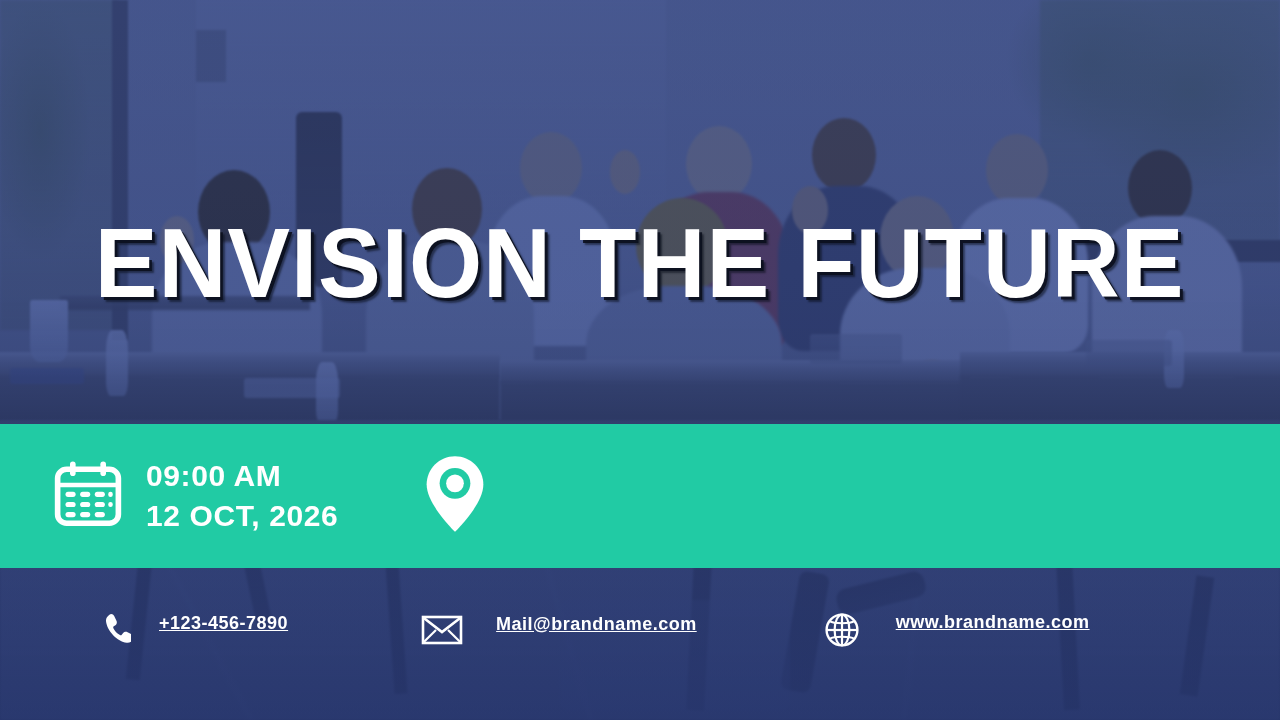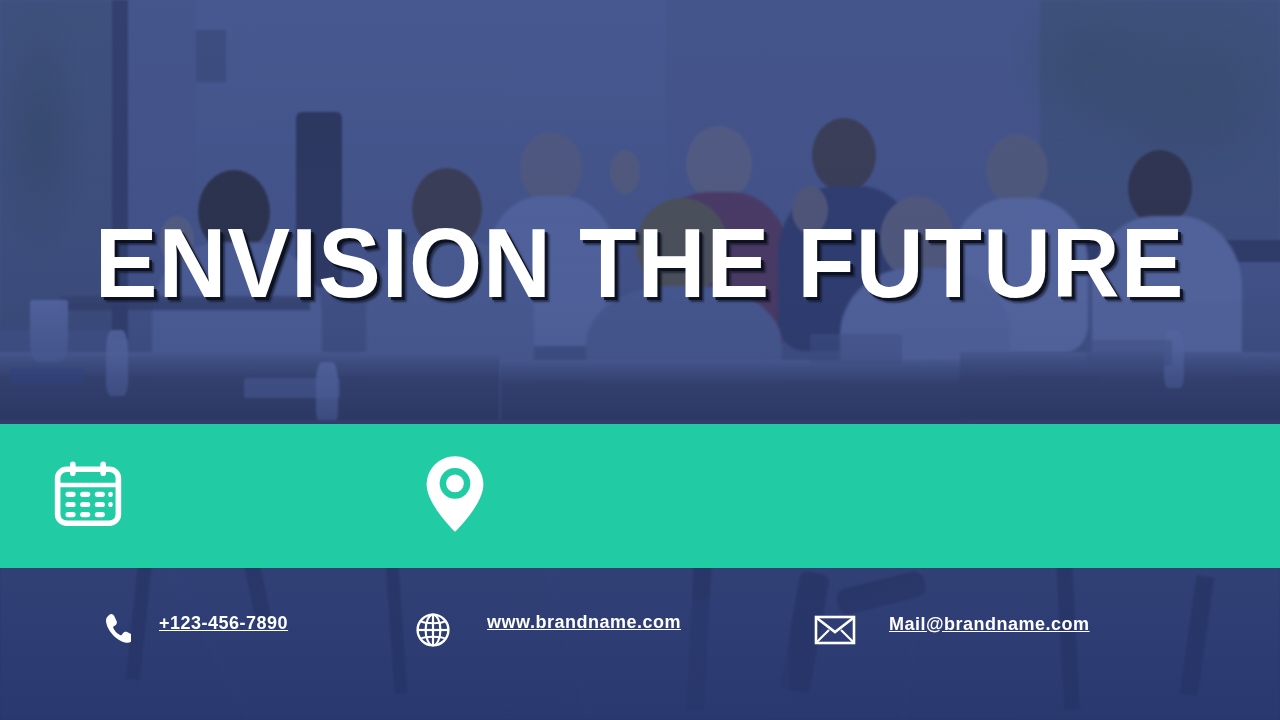--- a/index.html
+++ b/index.html
@@ -297,20 +297,24 @@
             <rect x="12" y="39" width="9" height="4.6" rx="2.3"></rect>
             <rect x="25" y="39" width="9" height="4.6" rx="2.3"></rect>
             <rect x="38" y="39" width="9" height="4.6" rx="2.3"></rect>
             <rect x="50" y="39" width="4" height="4.6" rx="2"></rect>
             <rect x="12" y="48" width="9" height="4.6" rx="2.3"></rect>
             <rect x="25" y="48" width="9" height="4.6" rx="2.3"></rect>
             <rect x="38" y="48" width="9" height="4.6" rx="2.3"></rect>
           </g>
         </svg>
       </span>
+      <div class="band-lines">
+        <div>09:00 AM</div>
+        <div>12 OCT, 2026</div>
+      </div>
     </div>
 
     <div class="band-cell cell-loc">
       <span class="band-icon">
         <svg width="62" height="78" viewBox="0 0 52 66" aria-hidden="true">
           <path d="M26 1C12.7 1 2 11.7 2 25c0 17 24 40 24 40s24-23 24-40C50 11.7 39.3 1 26 1z" fill="#fff"></path>
           <circle cx="26" cy="24" r="13" fill="#21cba4"></circle>
           <circle cx="26" cy="24" r="7.5" fill="#fff"></circle>
         </svg>
       </span>
@@ -319,42 +323,42 @@
 
   <div class="footer">
 
     <div class="contact c-phone">
       <span>
         <svg width="30" height="34" viewBox="0 0 26 30" aria-hidden="true">
           <path d="M7.2 1.5c1.6-1.1 3.4-.4 4.2 1.2l2 4.1c.7 1.5.3 3-.9 3.9l-1.5 1.1c-.5.4-.6 1-.3 1.6 1.2 2.5 3.3 4.7 5.8 6.1.6.3 1.2.2 1.6-.3l1.2-1.5c.9-1.2 2.5-1.5 3.9-.8l4 2.1c1.6.8 2.2 2.7 1.1 4.2-1.3 1.9-3.4 3.3-5.8 3-8.3-1-17.5-10.6-18.3-19C3.9 4.9 5.3 2.8 7.2 1.5z" fill="#fff"></path>
         </svg>
       </span>
       <span class="txt">+123-456-7890</span>
+    </div>
+
+    <div class="contact c-mail">
+      <span>
+        <svg width="42" height="32" viewBox="0 0 42 32" aria-hidden="true">
+          <rect x="2" y="3" width="38" height="26" fill="none" stroke="#fff" stroke-width="2.6"></rect>
+          <path d="M2.8 4 L21 18 L39.2 4" fill="none" stroke="#fff" stroke-width="2.6"></path>
+          <path d="M2.8 28 L15 16" fill="none" stroke="#fff" stroke-width="2.2"></path>
+          <path d="M39.2 28 L27 16" fill="none" stroke="#fff" stroke-width="2.2"></path>
+        </svg>
+      </span>
+      <span class="txt">Mail@brandname.com</span>
     </div>
 
     <div class="contact c-web">
       <span>
         <svg width="36" height="36" viewBox="0 0 36 36" aria-hidden="true">
           <circle cx="18" cy="18" r="15.4" fill="none" stroke="#fff" stroke-width="2.4"></circle>
           <ellipse cx="18" cy="18" rx="7.4" ry="15.4" fill="none" stroke="#fff" stroke-width="2.2"></ellipse>
           <line x1="2.6" y1="18" x2="33.4" y2="18" stroke="#fff" stroke-width="2.2"></line>
           <path d="M5.6 9.2 C10 12 26 12 30.4 9.2" fill="none" stroke="#fff" stroke-width="2"></path>
           <path d="M5.6 26.8 C10 24 26 24 30.4 26.8" fill="none" stroke="#fff" stroke-width="2"></path>
           <line x1="18" y1="2.6" x2="18" y2="33.4" stroke="#fff" stroke-width="2.2"></line>
         </svg>
       </span>
       <span class="txt">www.brandname.com</span>
     </div>
-
-    <div class="contact c-mail">
-      <span>
-        <svg width="42" height="32" viewBox="0 0 42 32" aria-hidden="true">
-          <rect x="2" y="3" width="38" height="26" fill="none" stroke="#fff" stroke-width="2.6"></rect>
-          <path d="M2.8 4 L21 18 L39.2 4" fill="none" stroke="#fff" stroke-width="2.6"></path>
-          <path d="M2.8 28 L15 16" fill="none" stroke="#fff" stroke-width="2.2"></path>
-          <path d="M39.2 28 L27 16" fill="none" stroke="#fff" stroke-width="2.2"></path>
-        </svg>
-      </span>
-      <span class="txt">Mail@brandname.com</span>
-    </div>
   </div>
 
 </div>
 
 </body></html>

